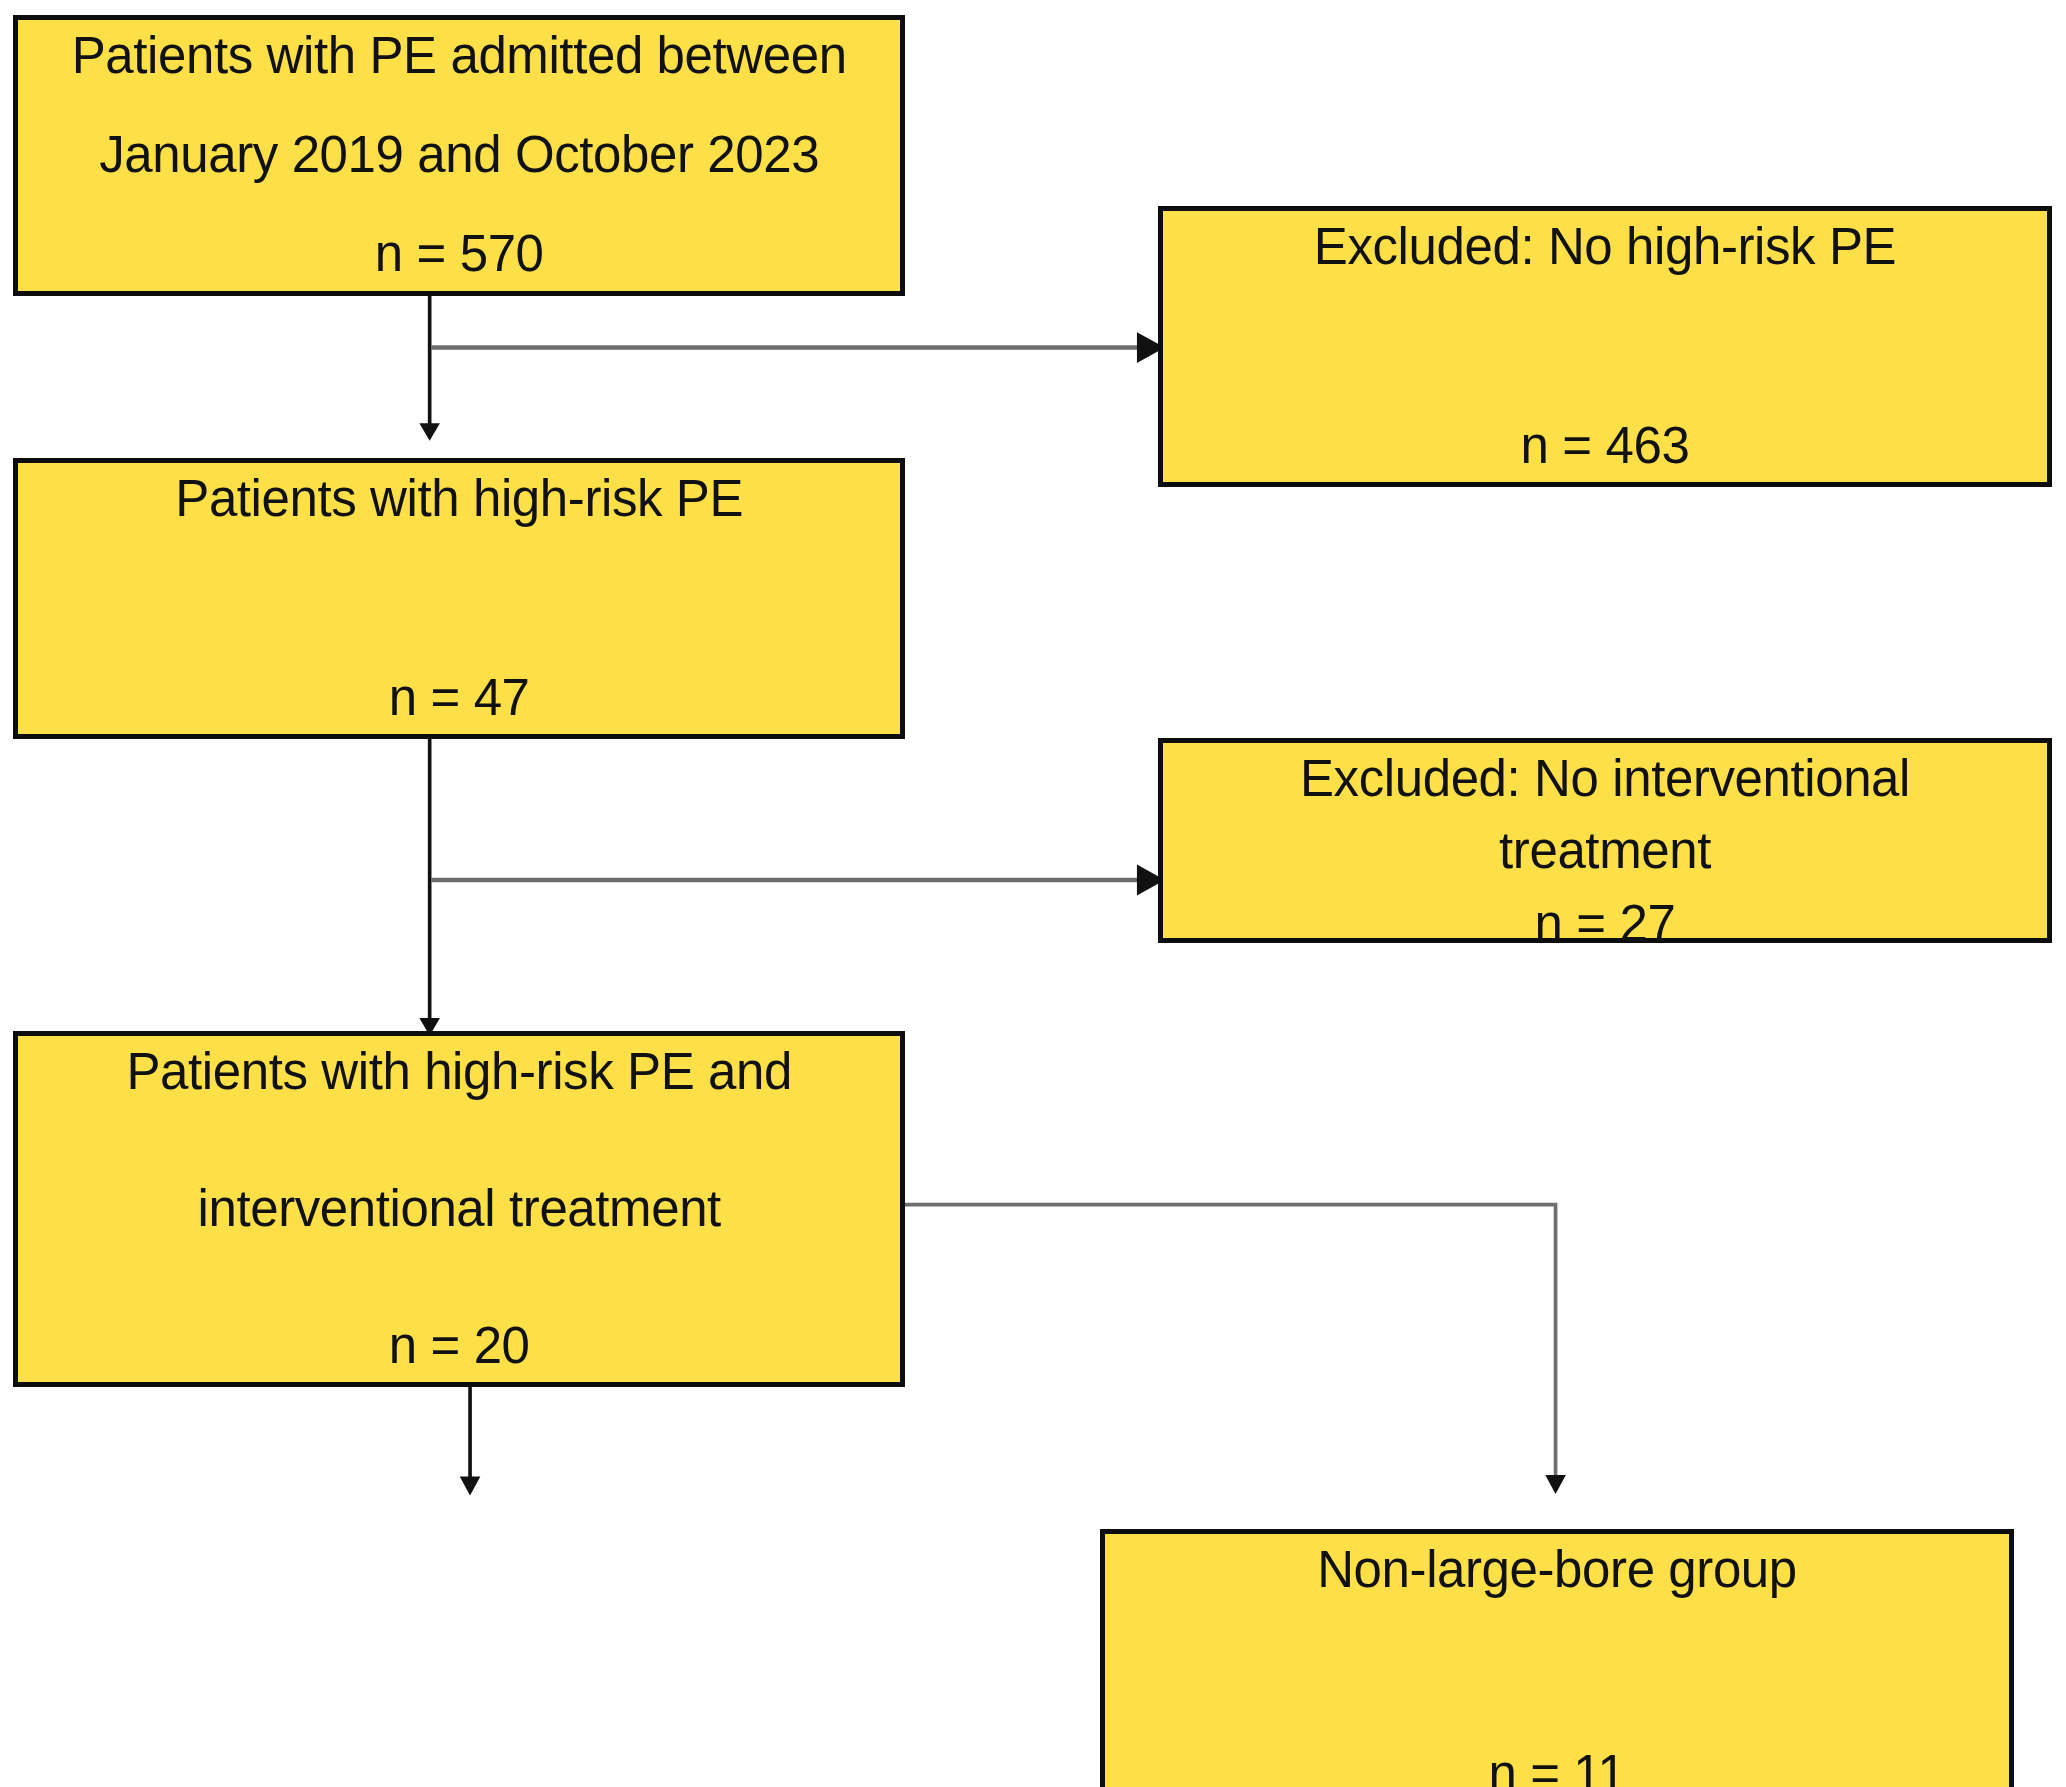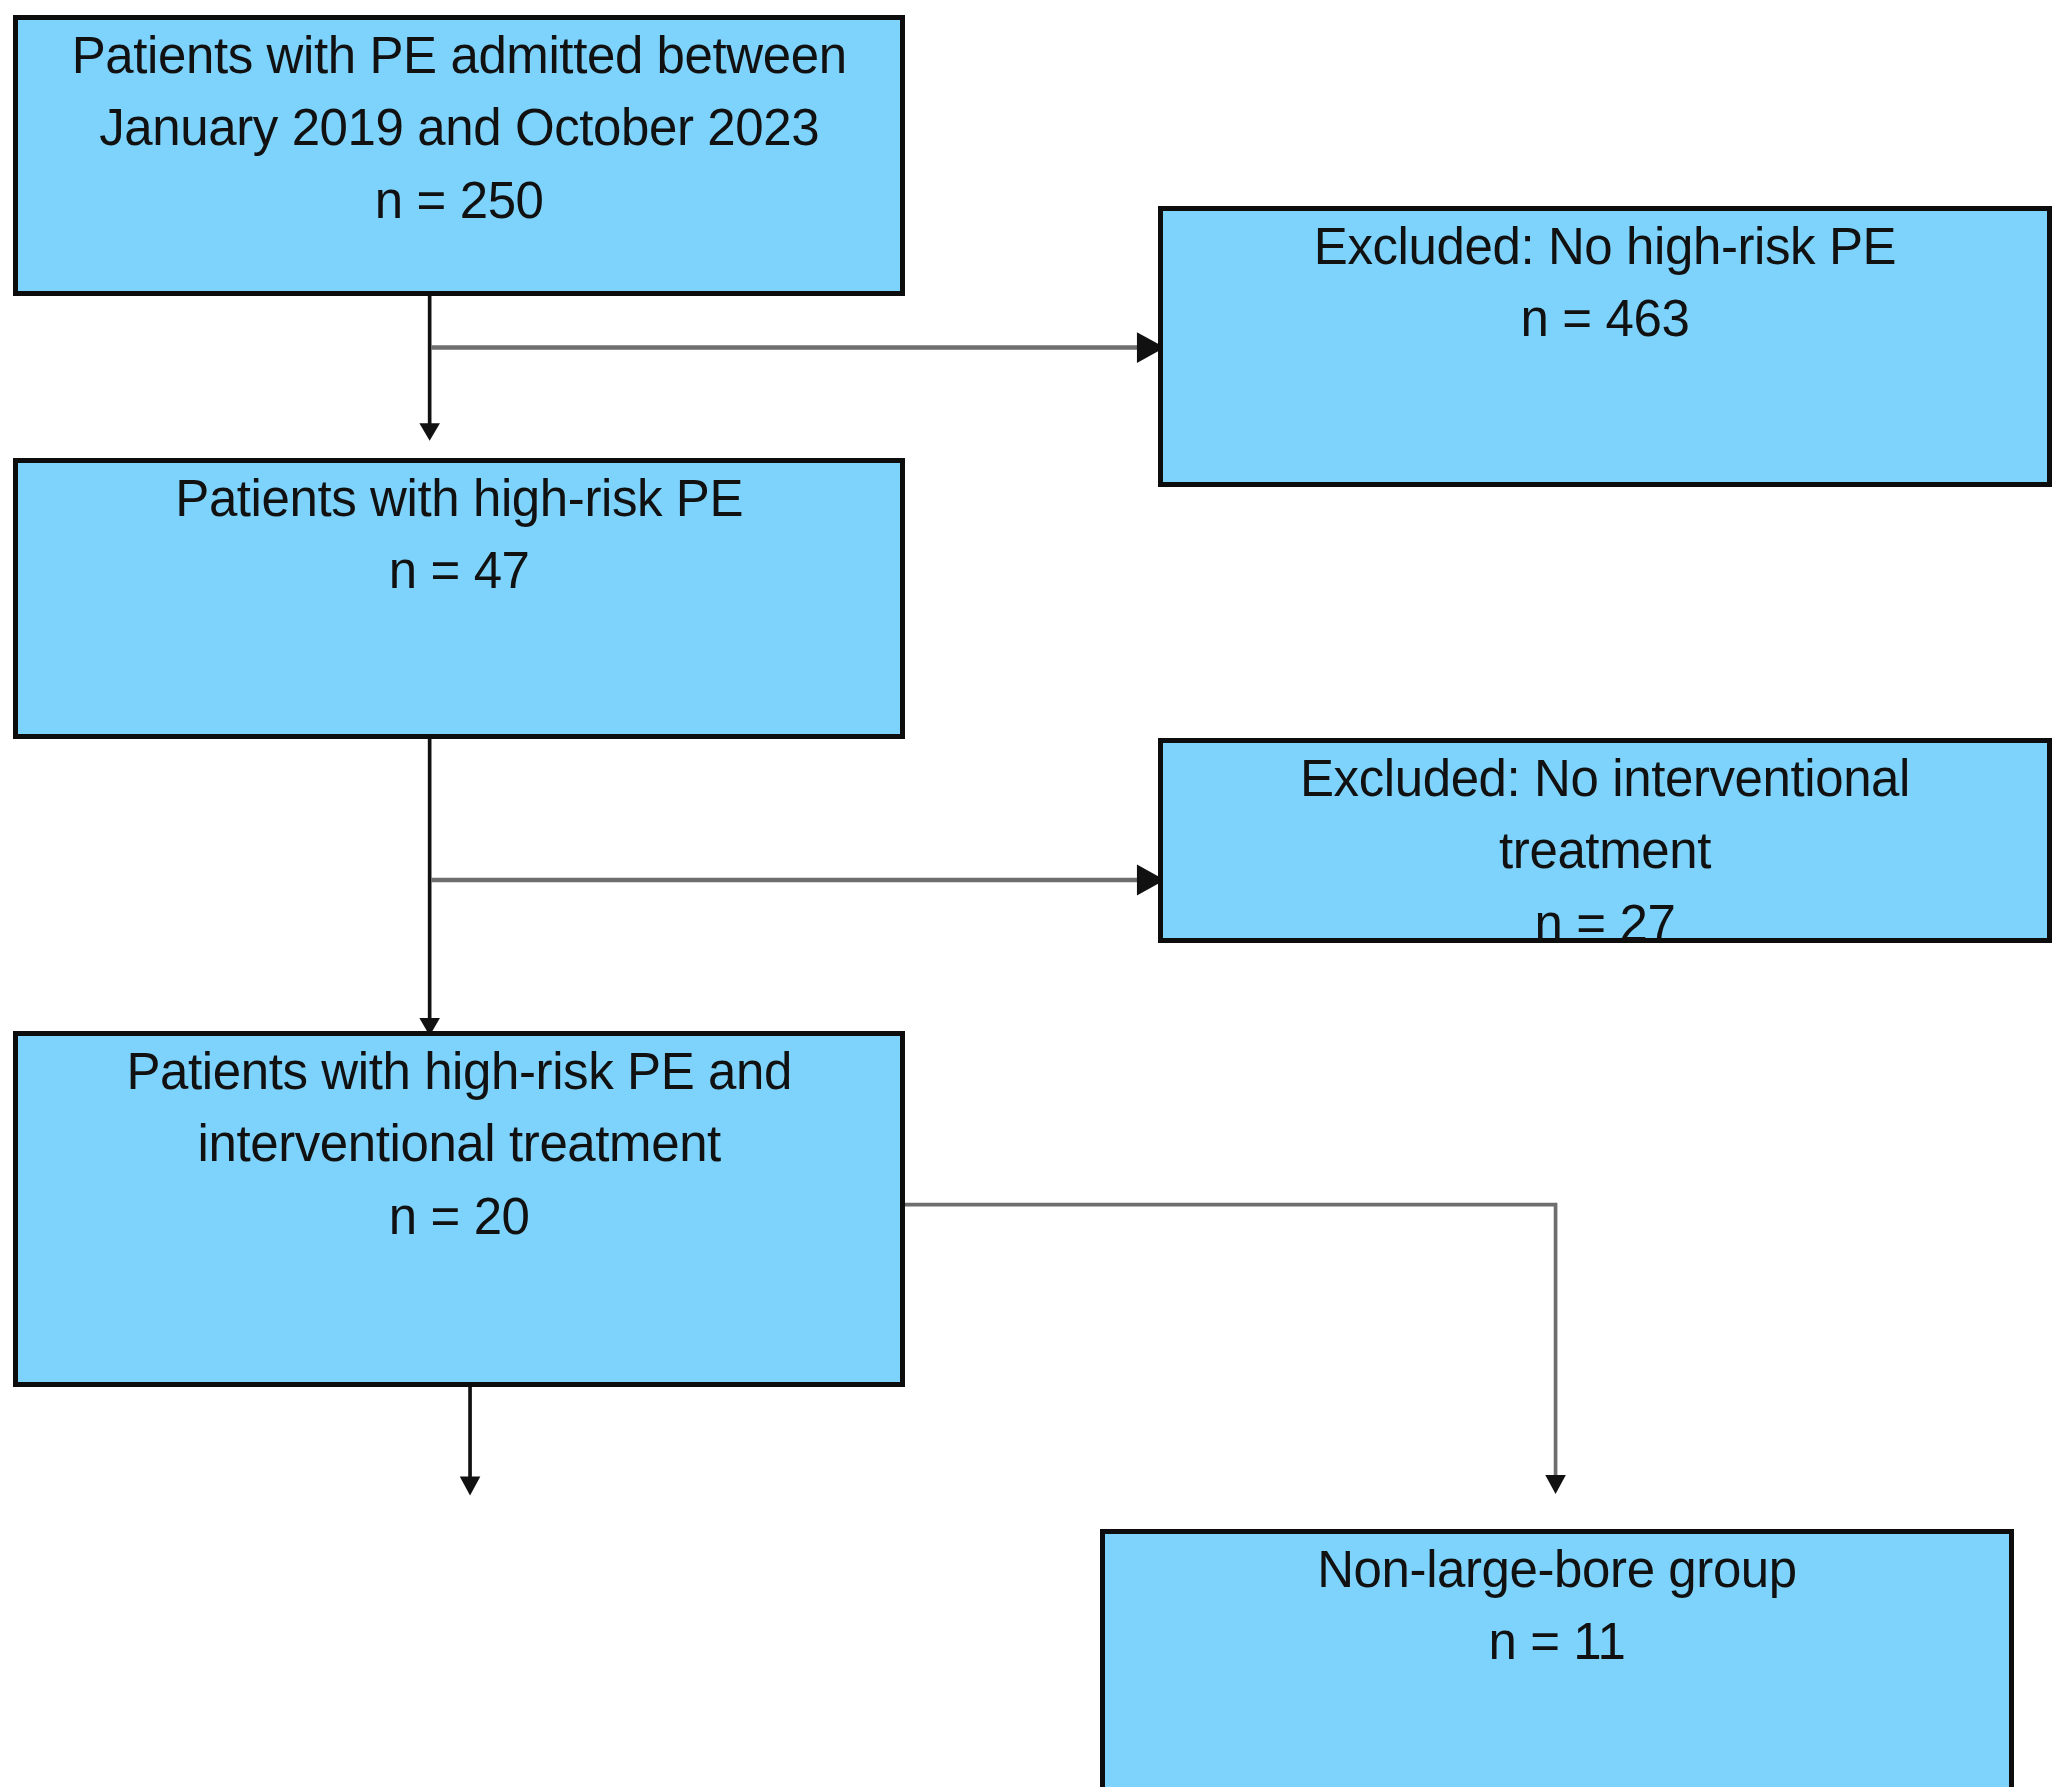--- a/index.html
+++ b/index.html
@@ -22,25 +22,25 @@
     top: 0;
     left: 0;
     width: 2066px;
     height: 1788px;
     display: block;
   }
   .node-box {
     position: absolute;
     box-sizing: border-box;
     border: 5.1px solid #0d0d0d;
-    background: #7dd3fc;
+    background: #fde047;
     display: flex;
     flex-direction: column;
     align-items: center;
-    justify-content: flex-start;
+    justify-content: space-between;
     text-align: center;
     color: #111111;
     font-family: "Liberation Sans", sans-serif;
     font-size: 51px;
     line-height: 1.42;
     letter-spacing: -0.4px;
   }
   .node-line {
     display: block;
     white-space: nowrap;
@@ -88,21 +88,21 @@
 
     <g>
       <path d="M1232,1640 L2118,1640 L2118,2020" stroke="#6e6e6e" stroke-width="5" fill="none"></path>
       <path d="M2104,2008 L2132,2008 L2118,2034 Z" fill="#111111"></path>
     </g>
   </svg>
 
   <div class="node-box" style="left:13.2px; top:14.7px; width:892px; height:281px;">
     <span class="node-line">Patients with PE admitted between</span>
     <span class="node-line">January 2019 and October 2023</span>
-    <span class="node-line">n = 250</span>
+    <span class="node-line">n = 570</span>
   </div>
 
   <div class="node-box" style="left:1158px; top:206px; width:894px; height:281px;">
     <span class="node-line">Excluded: No high-risk PE</span>
     <span class="node-line">n = 463</span>
   </div>
 
   <div class="node-box" style="left:13.2px; top:437px; width:892px; height:281px;margin-top:21px;">
     <span class="node-line">Patients with high-risk PE</span>
     <span class="node-line">n = 47</span>

